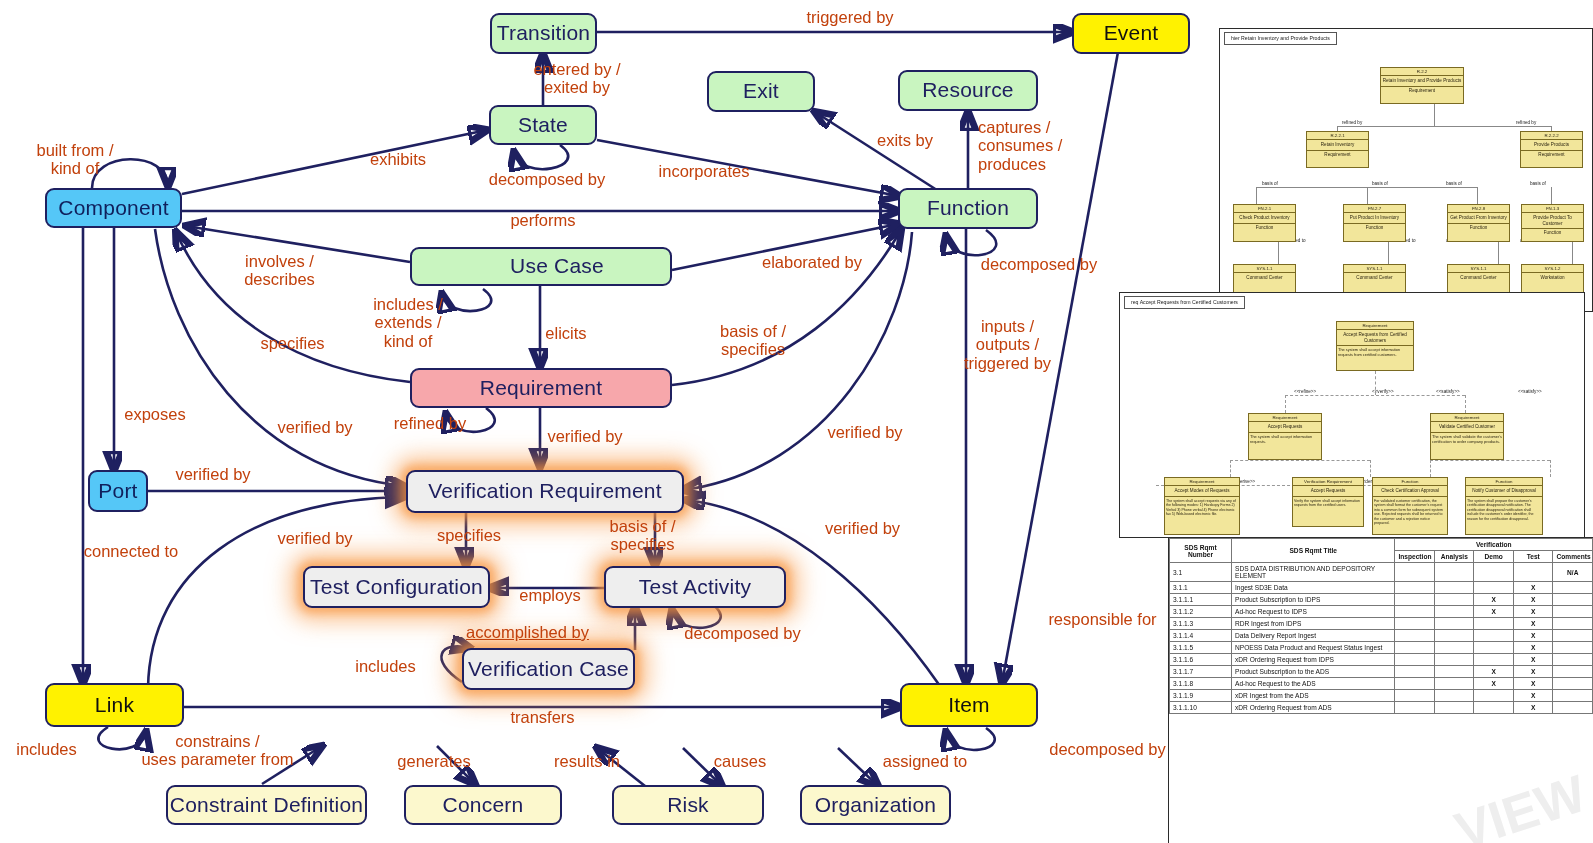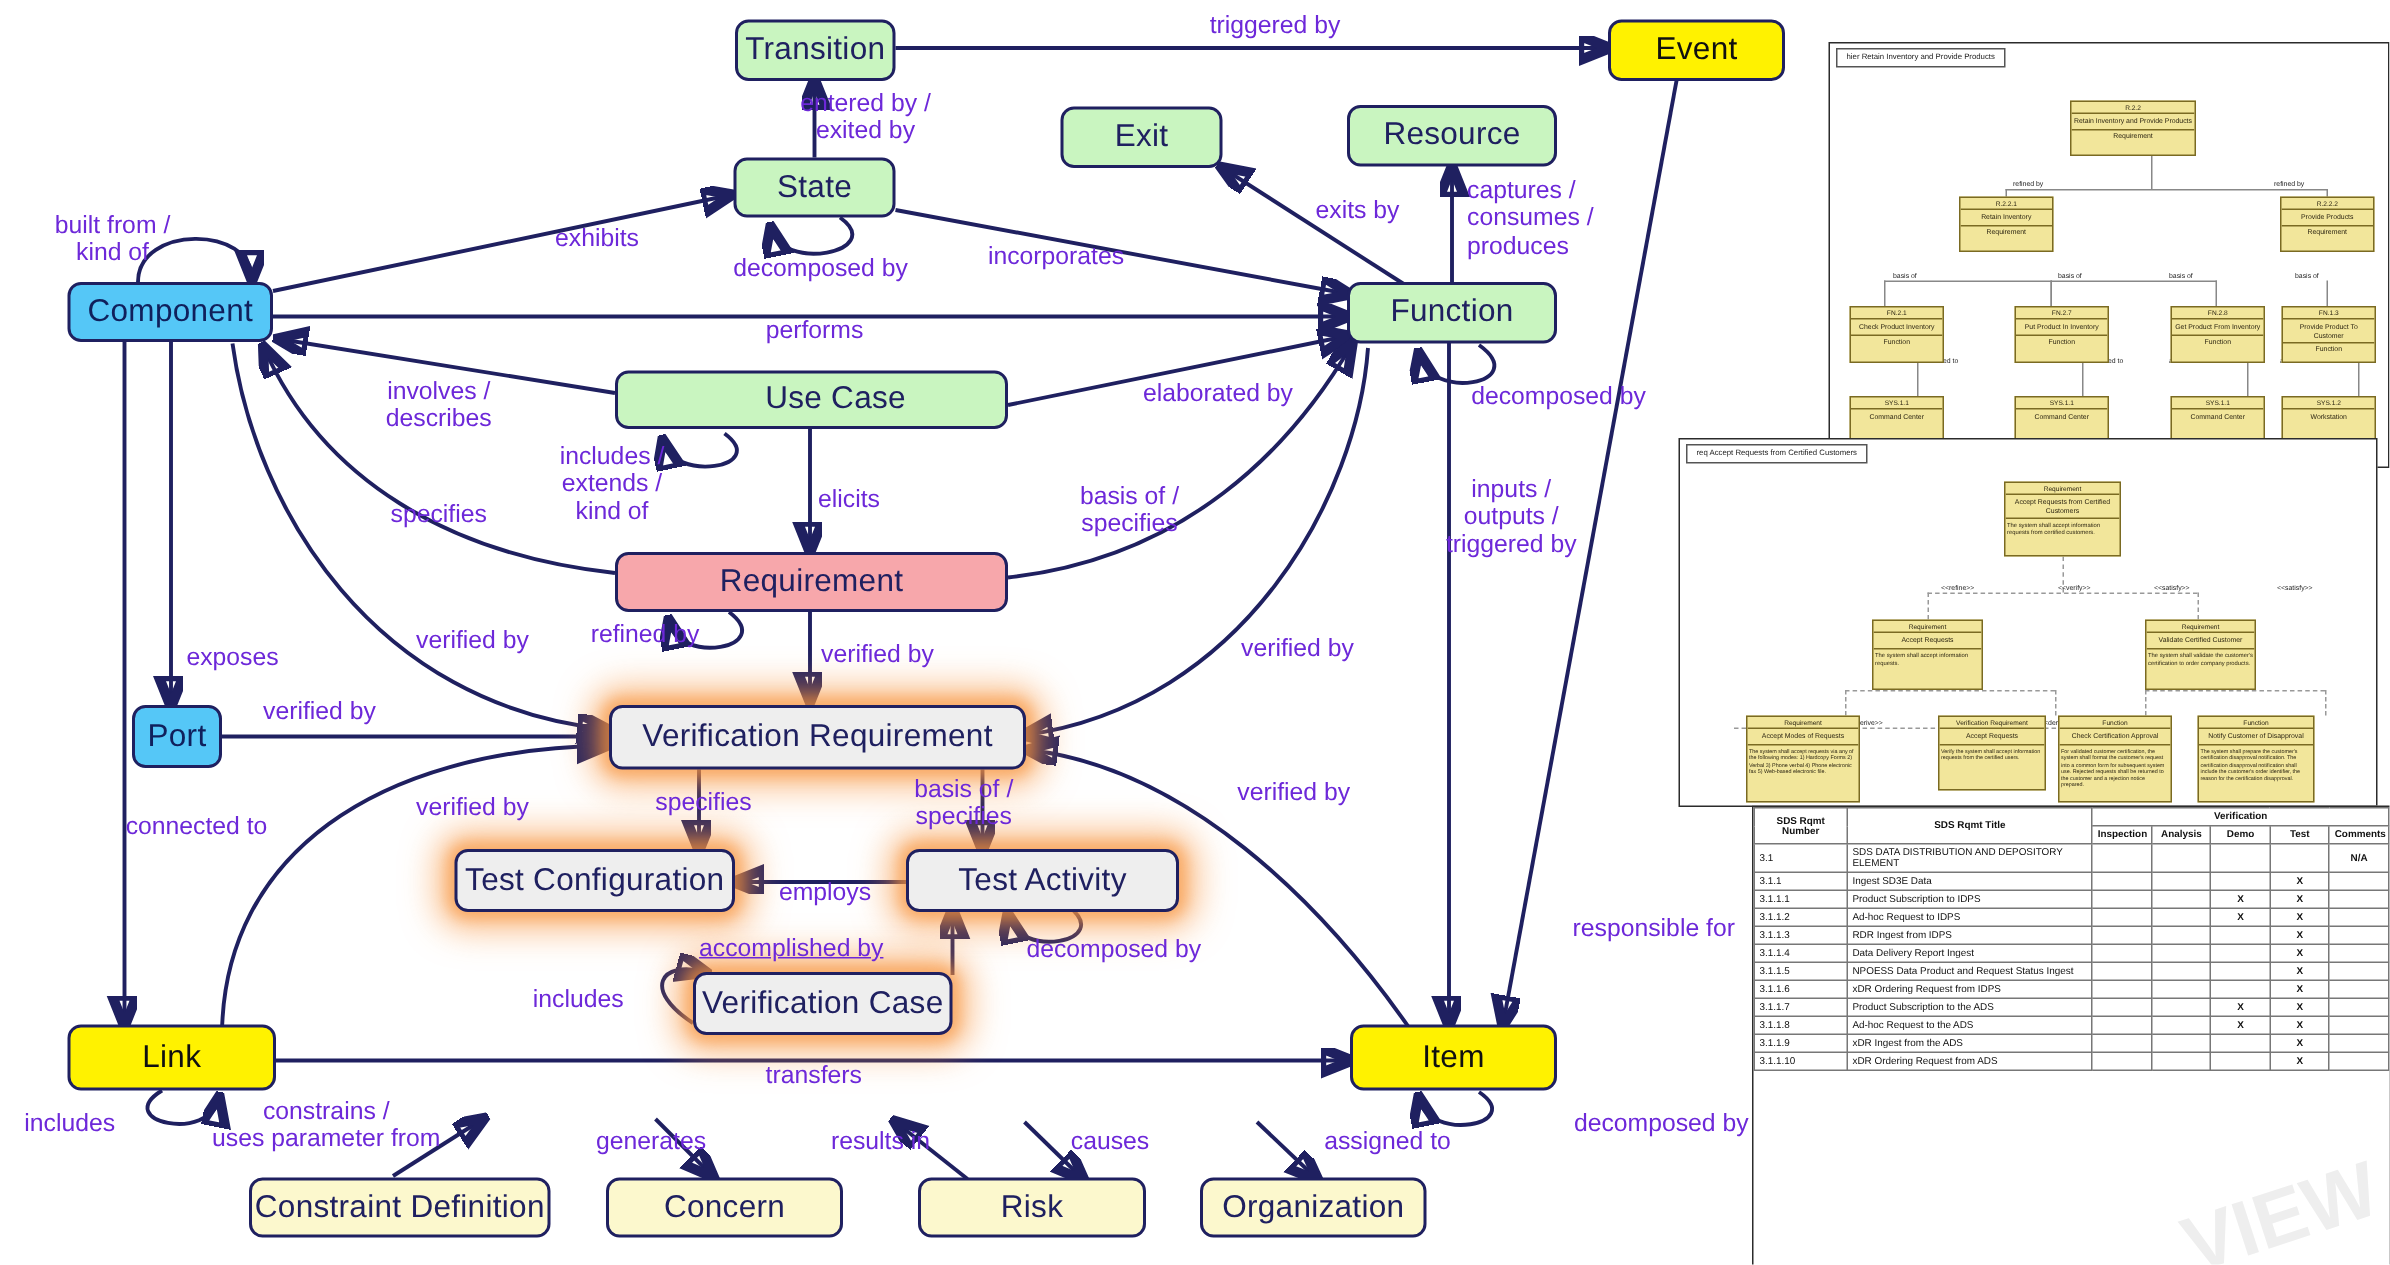--- a/index.html
+++ b/index.html
@@ -12,21 +12,21 @@
         text-align:center;line-height:1.05;z-index:6;}
   .n-green{background:#c9f5c0;}
   .n-blue {background:#55c7f7;color:#10205c;}
   .n-red  {background:#f7a7ab;}
   .n-yellow{background:#fff200;color:#101010;}
   .n-cream{background:#fcf8cd;}
   .n-gray {background:#eeeeee;}
   .glow{box-shadow:0 0 22px 13px rgba(247,148,61,.55), 0 0 9px 5px rgba(247,148,61,.55);}
 
   
-  .lbl{position:absolute;color:#6d28d9;font-size:16.5px;line-height:1.12;text-align:center;z-index:7;
+  .lbl{position:absolute;color:#c2410c;font-size:16.5px;line-height:1.12;text-align:center;z-index:7;
        white-space:pre;}
 
   
   svg.wires{position:absolute;left:0;top:0;width:1593px;height:843px;z-index:2;overflow:visible;}
   svg.wires path,svg.wires line{fill:none;stroke:#1f2060;stroke-width:2.6;}
 
   
   .panel{position:absolute;background:#fff;border:1.6px solid #2b2b2b;z-index:9;overflow:hidden;}
   .panel-tab{position:absolute;left:4px;top:3px;height:11px;padding:0 6px;border:1px solid #555;
              background:#fff;font-size:5.2px;line-height:11px;color:#222;white-space:nowrap;}
@@ -230,35 +230,35 @@
   <div class="lbl" style="left:-10px;top:141px;width:170px;">built from /
 kind of</div>
   <div class="lbl" style="left:318px;top:150px;width:160px;">exhibits</div>
   <div class="lbl" style="left:457px;top:170px;width:180px;">decomposed by</div>
   <div class="lbl" style="left:624px;top:162px;width:160px;">incorporates</div>
   <div class="lbl" style="left:835px;top:131px;width:140px;">exits by</div>
   <div class="lbl" style="left:956px;top:118px;width:170px;text-align:left;padding-left:22px;">captures /
 consumes /
 produces</div>
   <div class="lbl" style="left:463px;top:211px;width:160px;">performs</div>
-  <div class="lbl" style="left:205px;top:252px;width:175px;">involves /
+  <div class="lbl" style="left:192px;top:252px;width:175px;">involves /
 describes</div>
   <div class="lbl" style="left:727px;top:253px;width:170px;">elaborated by</div>
   <div class="lbl" style="left:950px;top:255px;width:178px;">decomposed by</div>
   <div class="lbl" style="left:328px;top:295px;width:160px;">includes /
 extends /
 kind of</div>
   <div class="lbl" style="left:215px;top:334px;width:155px;">specifies</div>
   <div class="lbl" style="left:516px;top:324px;width:100px;">elicits</div>
   <div class="lbl" style="left:678px;top:322px;width:150px;">basis of /
 specifies</div>
   <div class="lbl" style="left:935px;top:317px;width:145px;">inputs /
 outputs /
 triggered by</div>
-  <div class="lbl" style="left:85px;top:429px;width:140px;">exposes</div>
+  <div class="lbl" style="left:85px;top:405px;width:140px;">exposes</div>
   <div class="lbl" style="left:240px;top:418px;width:150px;">verified by</div>
   <div class="lbl" style="left:360px;top:414px;width:140px;">refined by</div>
   <div class="lbl" style="left:515px;top:427px;width:140px;">verified by</div>
   <div class="lbl" style="left:795px;top:423px;width:140px;">verified by</div>
   <div class="lbl" style="left:143px;top:465px;width:140px;">verified by</div>
   <div class="lbl" style="left:56px;top:542px;width:150px;">connected to</div>
   <div class="lbl" style="left:240px;top:529px;width:150px;">verified by</div>
   <div class="lbl" style="left:410px;top:526px;width:118px;">specifies</div>
   <div class="lbl" style="left:570px;top:517px;width:145px;">basis of /
 specifies</div>

